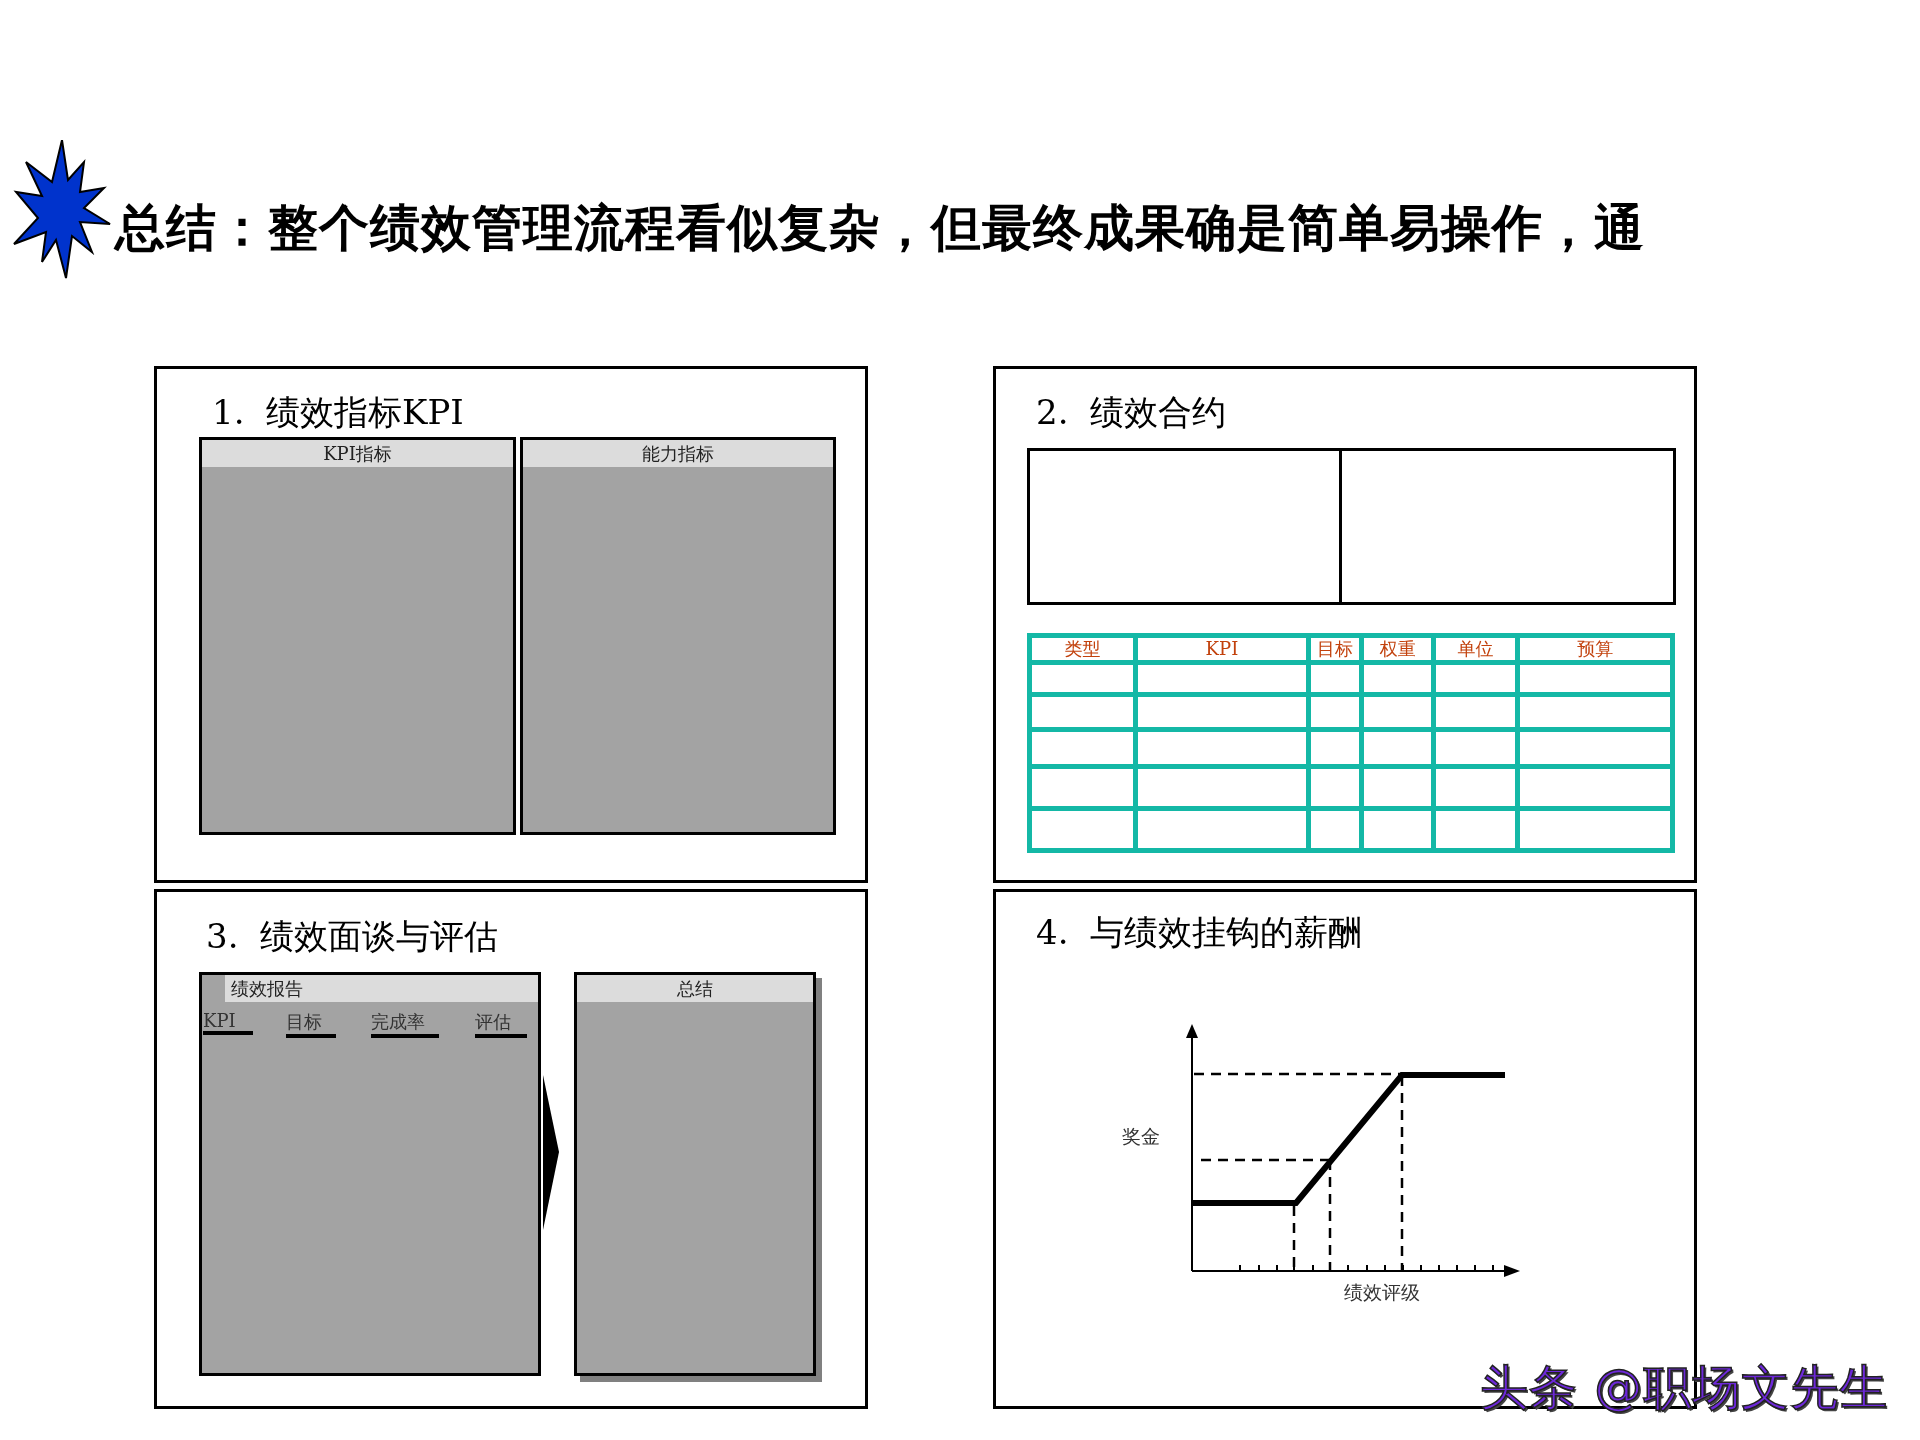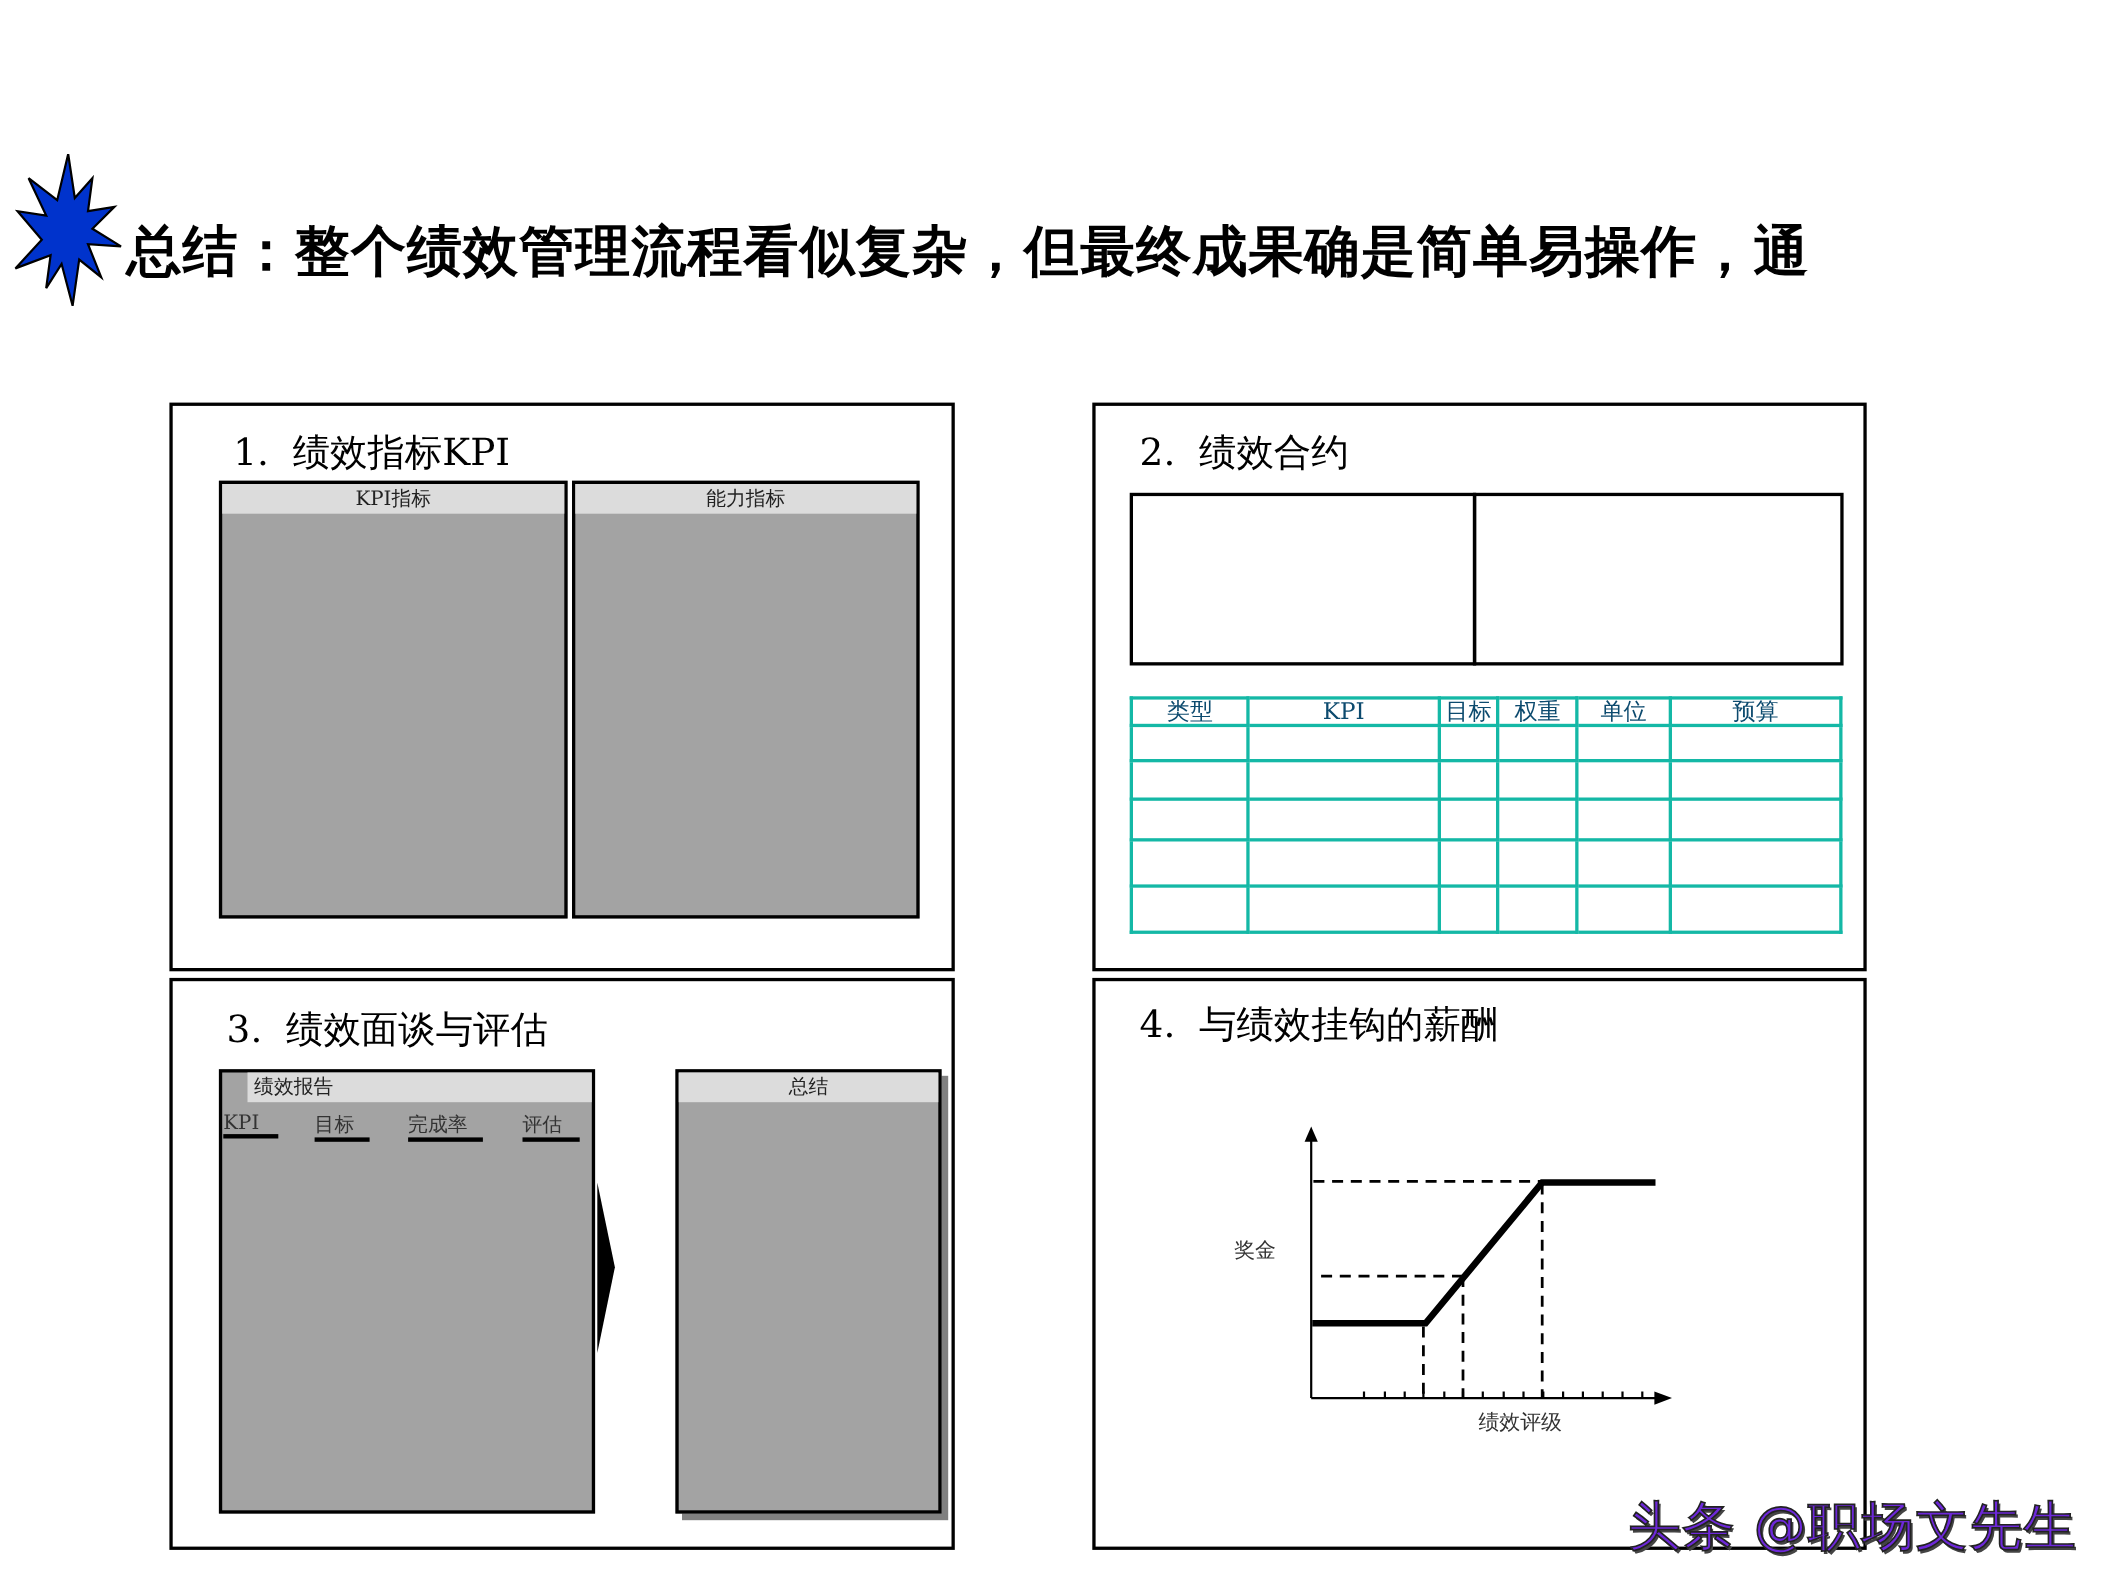--- a/index.html
+++ b/index.html
@@ -10,21 +10,21 @@
   .main-title { left:115px; top:200px; width:1640px; font-family:"DejaVu Sans","Liberation Sans",sans-serif;
                 font-weight:bold; font-size:50px; line-height:56px; letter-spacing:1px; }
   .panel { border:3px solid #000; box-sizing:border-box; background:#fff; }
   .panel-title { font-size:34px; line-height:40px; white-space:pre; }
   .box { border:3px solid #000; box-sizing:border-box; background:#a3a3a3; }
   .box-header { background:#dcdcdc; height:27px; font-size:18px; line-height:27px; text-align:center; color:#222; }
   .box-header.left { text-align:left; padding-left:6px;margin-left:23px; }
   .shadow { box-shadow:6px 6px 0 #808080; }
   .contract-box { border:3px solid #000; box-sizing:border-box; }
   table.kpi { border-collapse:collapse; position:absolute; left:1027px; top:633px; width:648px; height:216px; }
-  table.kpi td, table.kpi th { border:3px solid #14b8a6; font-weight:normal; font-size:21px; color:#0c4a6e; padding:0; text-align:center; }
+  table.kpi td, table.kpi th { border:5px solid #14b8a6; font-weight:normal; font-size:18px; color:#c2410c; padding:0; text-align:center; }
   table.kpi th { height:22px; line-height:20px; }
   .col-label { font-size:18px; color:#333; text-align:left; }
   .col-underline { border-bottom:4px solid #000; height:0; }
   .axis-label { font-size:19px; color:#333; }
   .watermark { left:1480px; top:1356px; font-family:"DejaVu Sans","Liberation Sans",sans-serif; font-size:48px;
                color:#6d28d9; -webkit-text-stroke:1.5px #222; text-shadow:2px 2px 0 #444; letter-spacing:1px; white-space:nowrap; }
 </style>
 </head>
 <body>
 
@@ -128,21 +128,21 @@
   <div>完成率</div>
     <div class="col-underline"></div>
 </div>
 <div class="abs col-label" style="left:475px;top:1010px;width:52px;">
   <div>评估</div>
     <div class="col-underline"></div>
 </div>
 <svg class="abs" style="left:542px;top:1075px;" width="20" height="155" viewBox="0 0 20 155">
   <polygon points="1,0 17,77 1,155" fill="#000"></polygon>
 </svg>
-<div class="abs box shadow" style="left:574px;top:972px;width:242px;height:404px;margin-left:40px;">
+<div class="abs box shadow" style="left:574px;top:972px;width:242px;height:404px;">
   <div class="box-header">总结</div>
 </div>
 
 <div class="abs panel" style="left:993px;top:889px;width:704px;height:520px;"></div>
 <div class="abs panel-title" style="left:1036px;top:912px;">4.  与绩效挂钩的薪酬</div>
 <svg class="abs" style="left:1100px;top:1020px;" width="460" height="270" viewBox="0 0 460 270">
 
   <line x1="92" y1="251" x2="92" y2="14" stroke="#000" stroke-width="2"></line>
   <polygon points="92,4 86,18 98,18" fill="#000"></polygon>
   <line x1="92" y1="251" x2="405" y2="251" stroke="#000" stroke-width="2"></line>

